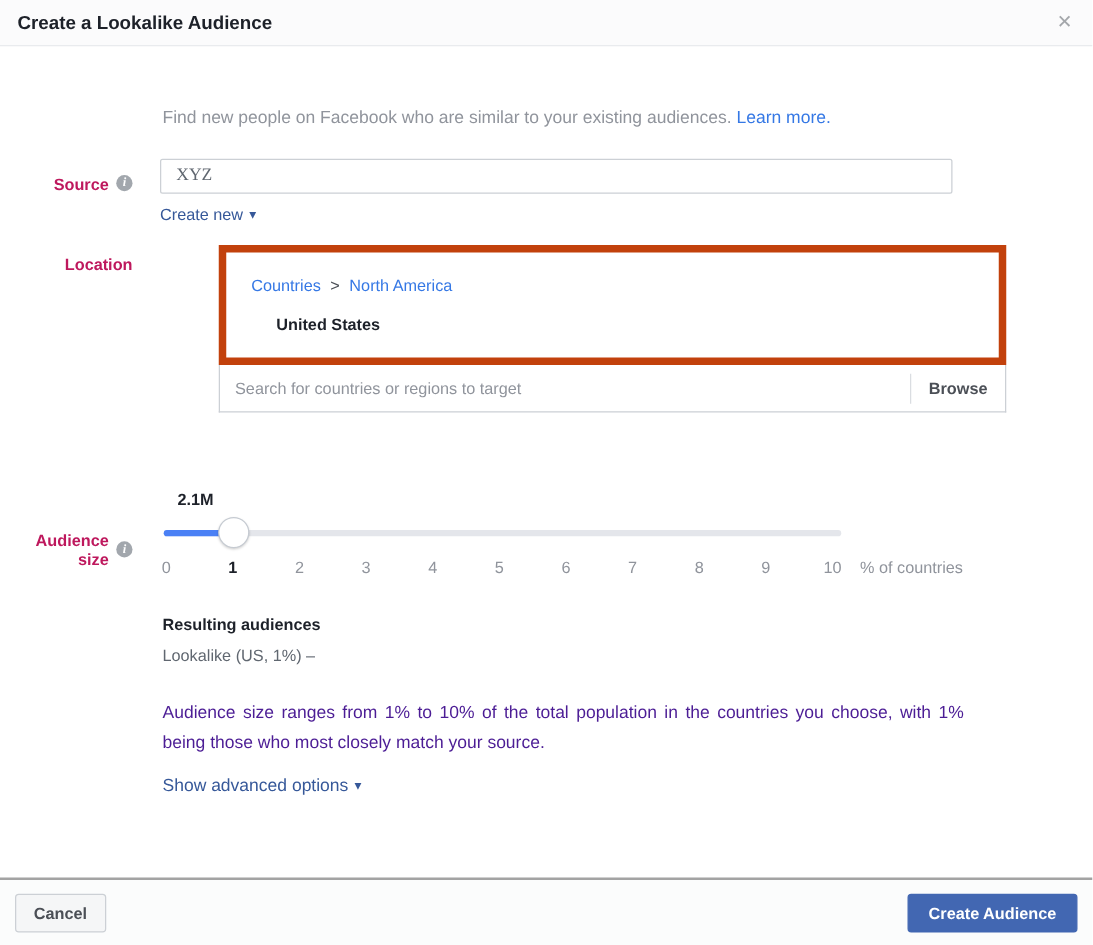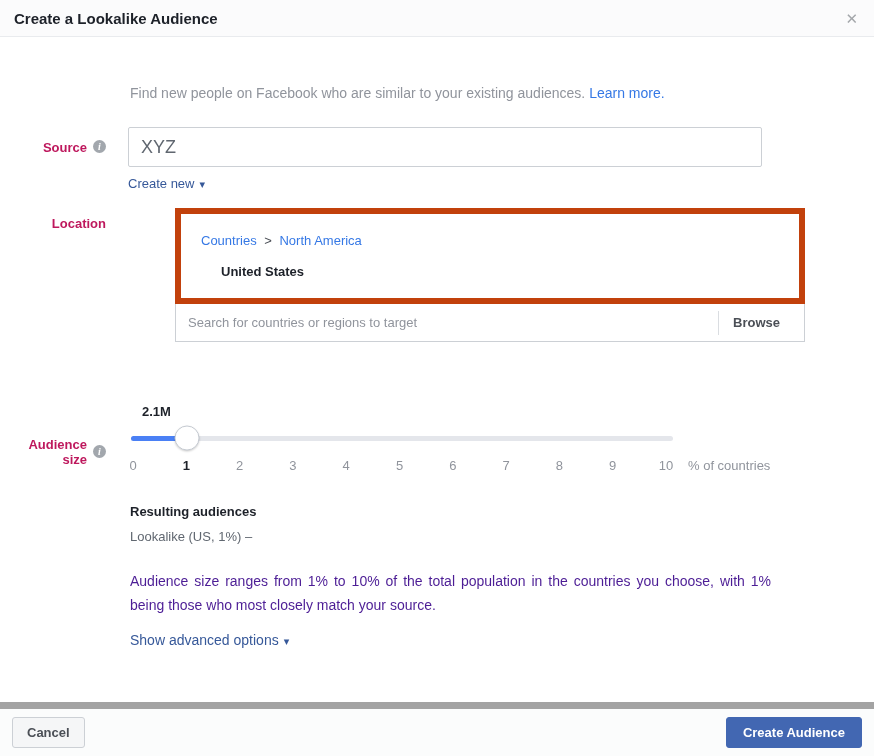--- a/index.html
+++ b/index.html
@@ -76,26 +76,26 @@
     cursor: pointer;
     flex: 0 0 13px;
   }
   .content-col { flex: 1 1 auto; }
 
   
   .row-source { margin-top: 26px; }
   .row-source .label-col { padding-top: 13px; }
   .source-input {
     width: 634px;
-    height: 40px;
+    height: 28px;
     border: 1px solid #ccd0d5;
     border-radius: 2px;
     padding: 0 12px;
-    font-family: Liberation Sans, sans-serif;
-    font-size: 18px;
+    font-family: Liberation Serif, serif;
+    font-size: 14px;
     color: #606770;
     outline: none;
     background: #fff;
   }
   .create-new {
     margin-top: 9px;
     font-size: 13px;
     display: inline-flex;
     align-items: center;
     gap: 5px;
@@ -123,21 +123,21 @@
     margin: 16px 0 0 20px;
     font-weight: bold;
     color: #1d2129;
   }
   .location-search-row {
     border: 1px solid #ccd0d5;
     border-top: none;
     height: 38px;
     display: flex;
     align-items: center;
-    padding: 0 24px 0 12px;
+    padding: 0 14px 0 12px;
     background: #fff;
   }
   .location-search-input {
     flex: 1 1 auto;
     border: none;
     outline: none;
     font-family: inherit;
     font-size: 13px;
     color: #1d2129;
     background: transparent;
@@ -230,21 +230,21 @@
     align-items: center;
     gap: 5px;
   }
 
   
   .modal-footer {
     position: absolute;
     left: 0; bottom: 0;
     width: 874px;
     height: 54px;
-    border-top: 7px solid #a3a3a3;
+    border-top: 2px solid #a3a3a3;
     background: #fbfcfc;
     padding: 12px;
     display: flex;
     align-items: center;
     justify-content: space-between;
   }
   .btn {
     font-family: inherit;
     font-size: 13px;
     font-weight: bold;

